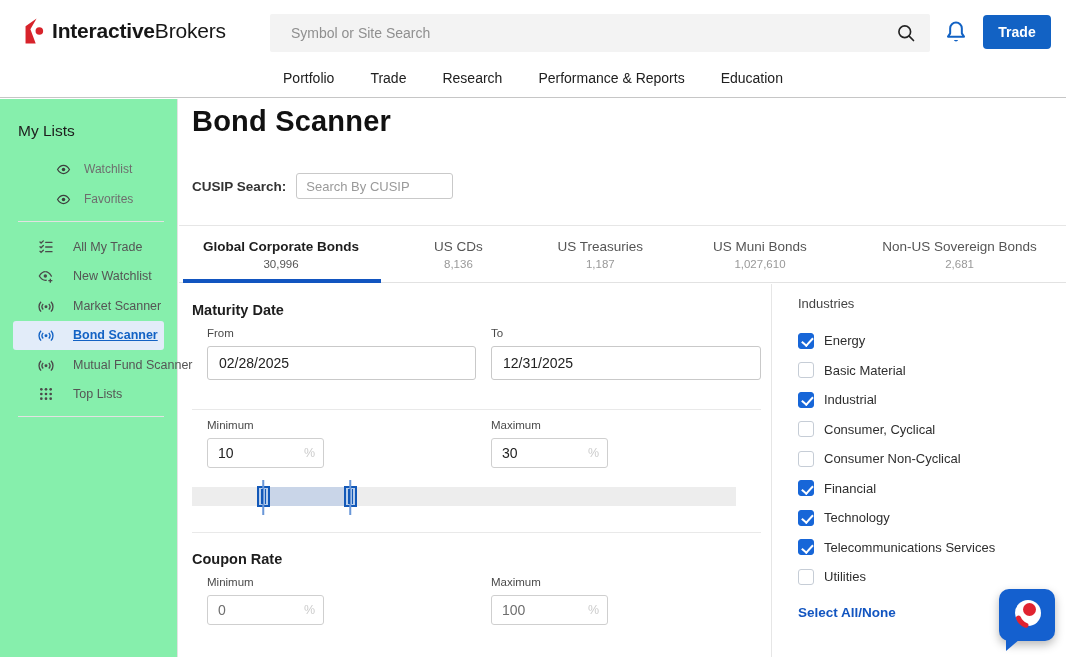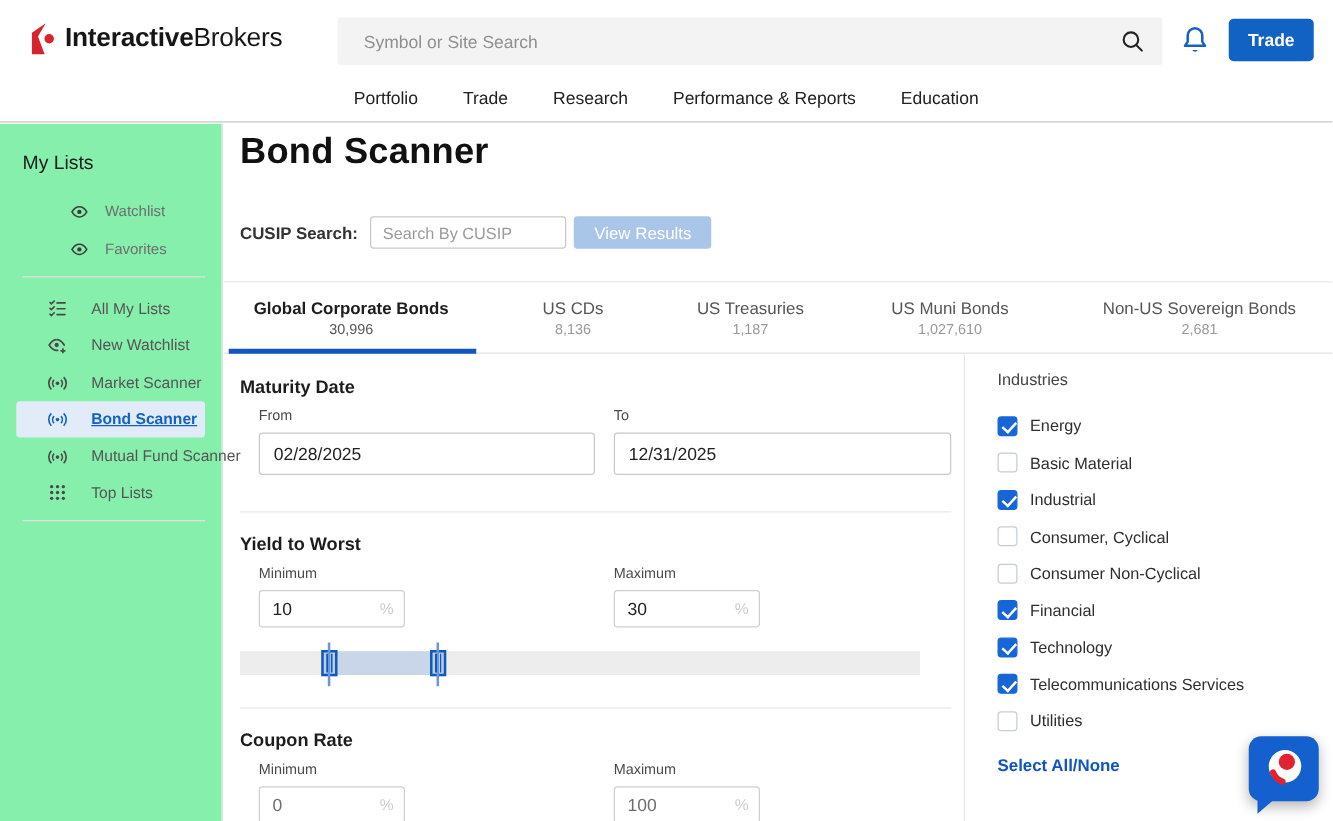--- a/index.html
+++ b/index.html
@@ -156,21 +156,21 @@
     <div class="side-list">
       <div class="side-item">
         <svg class="ico" viewBox="0 0 24 24" fill="none" stroke="currentColor" stroke-width="2" stroke-linecap="round">
             <path d="M3 4.5l1.6 1.6L8 2.8"></path>
             <path d="M11.5 5h9.5"></path>
             <path d="M3 11.5l1.6 1.6L8 9.8"></path>
             <path d="M11.5 12h9.5"></path>
             <path d="M3 18.5l1.6 1.6L8 16.8"></path>
             <path d="M11.5 19h9.5"></path>
           </svg>
-        <span class="lbl">All My Lists</span>
+        <span class="lbl">All My Trade</span>
       </div>
       <div class="side-item">
         <svg class="ico" viewBox="0 0 24 24">
             <path d="M11 5.5C6 5.5 2 12 2 12s4 6.5 9 6.5c.7 0 1.4-.1 2-.3" fill="none" stroke="currentColor" stroke-width="2"></path>
             <path d="M11 5.5c5 0 9 6.5 9 6.5l-.6.9" fill="none" stroke="currentColor" stroke-width="2"></path>
             <circle cx="11" cy="12" r="2.6" fill="currentColor"></circle>
             <path d="M18.5 16v6M15.5 19h6" stroke="currentColor" stroke-width="2" fill="none"></path>
           </svg>
         <span class="lbl">New Watchlist</span>
       </div>
@@ -222,21 +222,20 @@
 
     <div class="side-div"></div>
   </aside>
 
   <main class="main">
     <h1 class="page-title">Bond Scanner</h1>
 
     <div class="cusip-row">
       <span class="cusip-label">CUSIP Search:</span>
       <input type="text" class="cusip-input" placeholder="Search By CUSIP" style="">
-      <button class="view-results-btn">View Results</button>
     </div>
 
     <div class="tabs">
       <div class="tab active">
         <span class="t-label">Global Corporate Bonds</span>
         <span class="t-count">30,996</span>
       </div>
       <div class="tab">
         <span class="t-label">US CDs</span>
         <span class="t-count">8,136</span>
@@ -269,21 +268,20 @@
             <div class="col">
               <div class="f-label">To</div>
               <input type="text" class="date-input" value="12/31/2025" style="">
             </div>
           </div>
         </div>
 
         <div class="h-div"></div>
 
         <div>
-          <div class="sec-title">Yield to Worst</div>
           <div class="field-row">
             <div class="col">
               <div class="f-label">Minimum</div>
               <div class="num-wrap">
                 <input type="text" class="num-input" value="10" style="">
                 <span class="pct">%</span>
               </div>
             </div>
             <div class="col">
               <div class="f-label">Maximum</div>

